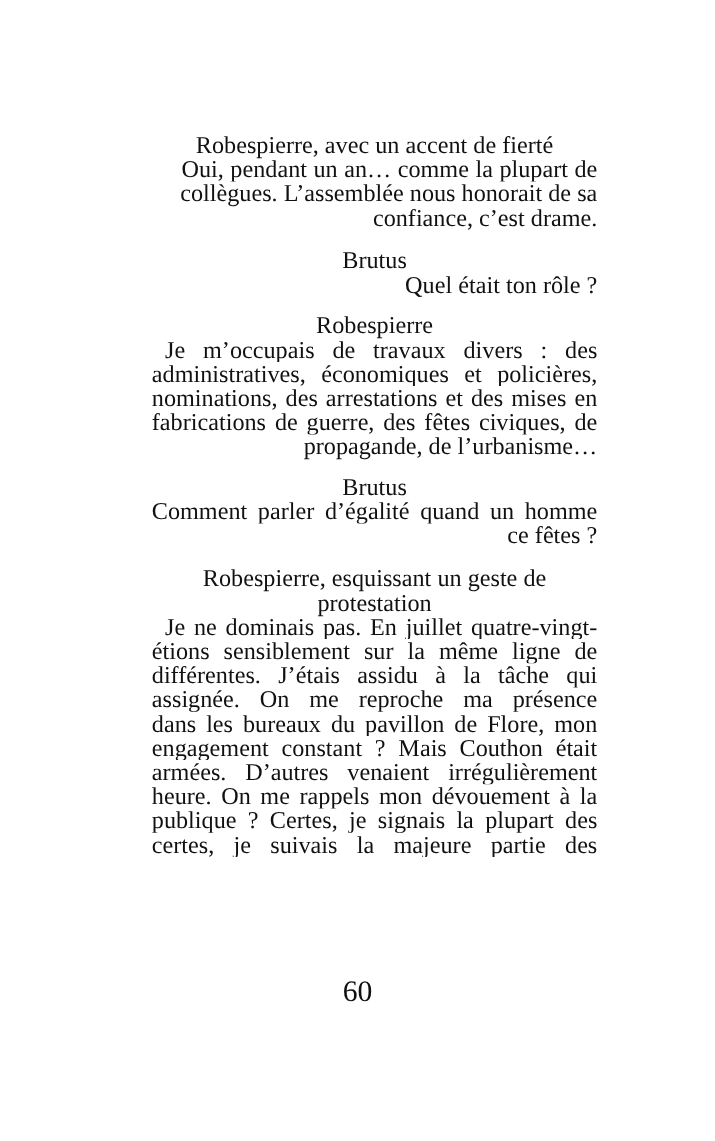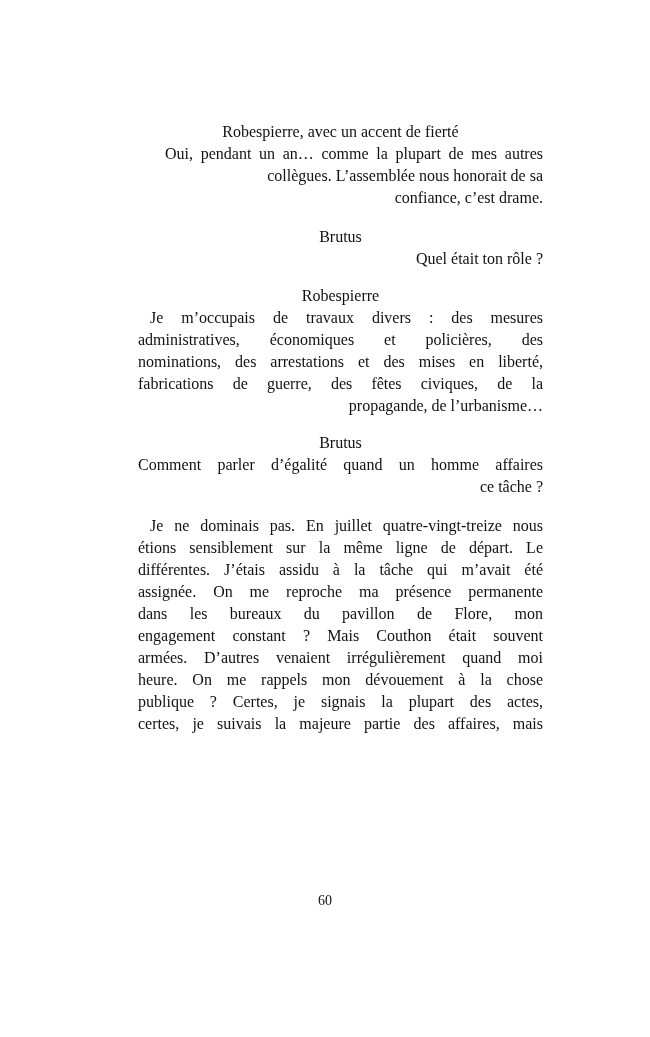--- a/index.html
+++ b/index.html
@@ -13,21 +13,21 @@
       position: relative;
       overflow: hidden;
       font-family: "Liberation Serif", serif;
       color: #111111;
     }
     .page {
       position: absolute;
       left: 138px;
       top: 121px;
       width: 405px;
-      font-size: 16px;
+      font-size: 22px;
       line-height: 22px;
     }
     .speaker {
       text-align: center;
       display: block;
     }
     .line-left {
       display: block;
       text-align: right;
       white-space: nowrap;
@@ -45,21 +45,21 @@
     .gap-lg {
       display: block;
       height: 17px;
     }
     .page-number {
       position: absolute;
       left: 0;
       width: 650px;
       top: 889px;
       text-align: center;
-      font-size: 14px;
+      font-size: 27px;
       line-height: 24px;
       font-family: "Liberation Serif", serif;
       color: #111111;
     }
   </style>
 </head>
 <body>
 
 <div class="page">
 
@@ -86,26 +86,27 @@
     <span class="justified" style="white-space: normal; height: 22px; overflow: hidden;">nominations, des arrestations et des mises en liberté,</span>
     <span class="justified" style="white-space: normal; height: 22px; overflow: hidden;">fabrications de guerre, des fêtes civiques, de la</span>
     <span class="line-left">propagande, de l’urbanisme…</span>
   </div>
 
   <span class="gap"></span>
 
   <div>
     <span class="speaker">Brutus</span>
     <span class="justified" style="white-space: normal; height: 22px; overflow: hidden;">Comment parler d’égalité quand un homme affaires</span>
-    <span class="line-left">ce tâche ?</span>
+    <span class="line-left">ce fêtes ?</span>
   </div>
 
   <span class="gap-lg"></span>
 
   <div>
+    <span class="speaker">Robespierre, esquissant un geste de protestation</span>
     <span class="justified" style="white-space: normal; height: 22px; overflow: hidden; margin-left: 12px;">Je ne dominais pas. En juillet quatre-vingt-treize nous</span>
     <span class="justified" style="white-space: normal; height: 22px; overflow: hidden;">étions sensiblement sur la même ligne de départ. Le</span>
     <span class="justified" style="white-space: normal; height: 22px; overflow: hidden;">différentes. J’étais assidu à la tâche qui m’avait été</span>
     <span class="justified" style="white-space: normal; height: 22px; overflow: hidden;">assignée. On me reproche ma présence permanente</span>
     <span class="justified" style="white-space: normal; height: 22px; overflow: hidden;">dans les bureaux du pavillon de Flore, mon</span>
     <span class="justified" style="white-space: normal; height: 22px; overflow: hidden;">engagement constant ? Mais Couthon était souvent</span>
     <span class="justified" style="white-space: normal; height: 22px; overflow: hidden;">armées. D’autres venaient irrégulièrement quand moi</span>
     <span class="justified" style="white-space: normal; height: 22px; overflow: hidden;">heure. On me rappels mon dévouement à la chose</span>
     <span class="justified" style="white-space: normal; height: 22px; overflow: hidden;">publique ? Certes, je signais la plupart des actes,</span>
     <span class="justified" style="white-space: normal; height: 22px; overflow: hidden;">certes, je suivais la majeure partie des affaires, mais</span>

